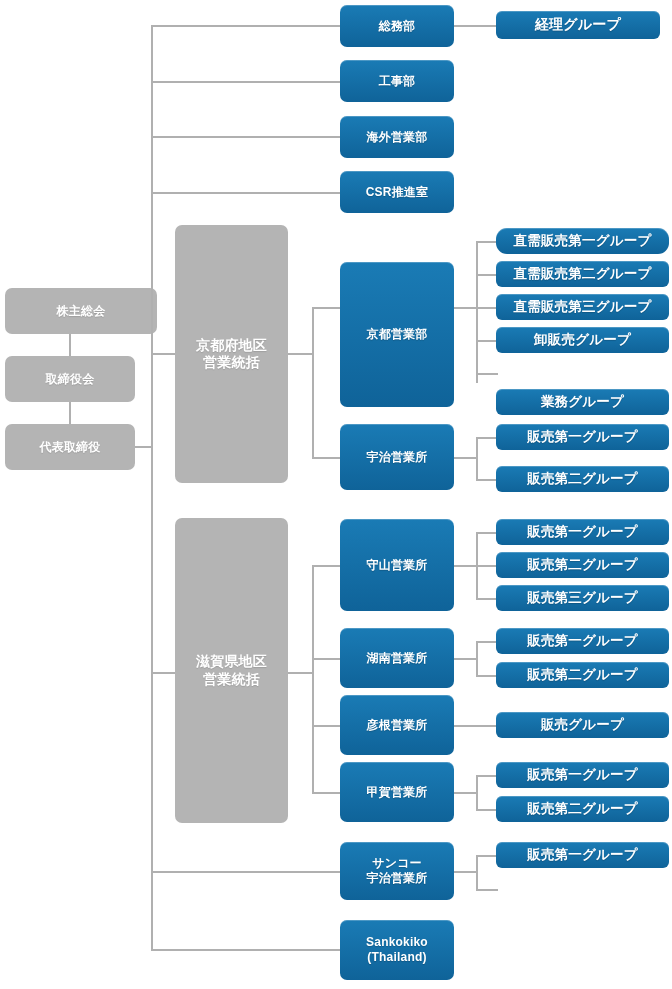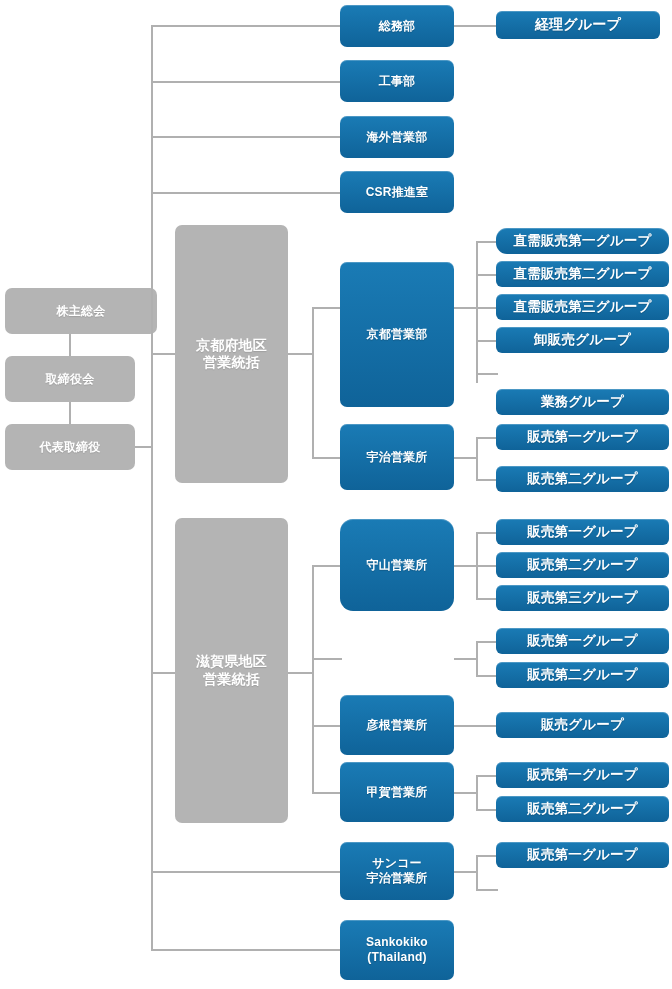--- a/index.html
+++ b/index.html
@@ -172,41 +172,44 @@
   </div>
 
   <div class="ln h" style="left:288px; top:672px; width:26px;"></div>
   <div class="ln v" style="left:312px; top:565px; height:228px;"></div>
 
   <div class="ln h" style="left:312px; top:565px; width:30px;"></div>
   <div class="ln h" style="left:312px; top:658px; width:30px;"></div>
   <div class="ln h" style="left:312px; top:725px; width:30px;"></div>
   <div class="ln h" style="left:312px; top:792px; width:30px;"></div>
 
-  <div class="node blue fs15" style="left:340px; top:519px; width:114px; height:92px;border-radius:13px;">
+  <div class="node blue fs15" style="left:340px; top:519px; width:114px; height:92px;">
     <span>守山営業所</span>
   </div>
   <div class="ln h" style="left:454px; top:565px; width:24px;"></div>
   <div class="ln v" style="left:476px; top:532px; height:66px;"></div>
 
   <div class="ln h" style="left:476px; top:532px; width:22px;"></div>
   <div class="node blue pill fs13" style="left:496px; top:519px; width:173px; height:26px;">
     <span>販売第一グループ</span>
   </div>
 
   <div class="ln h" style="left:476px; top:565px; width:22px;"></div>
   <div class="node blue pill fs13" style="left:496px; top:552px; width:173px; height:26px;">
     <span>販売第二グループ</span>
   </div>
 
   <div class="ln h" style="left:476px; top:598px; width:22px;"></div>
   <div class="node blue pill fs13" style="left:496px; top:585px; width:173px; height:26px;">
     <span>販売第三グループ</span>
   </div>
 
+  <div class="node blue fs15" style="left:340px; top:628px; width:114px; height:60px;">
+    <span>湖南営業所</span>
+  </div>
   <div class="ln h" style="left:454px; top:658px; width:24px;"></div>
   <div class="ln v" style="left:476px; top:641px; height:34px;"></div>
 
   <div class="ln h" style="left:476px; top:641px; width:22px;"></div>
   <div class="node blue pill fs13" style="left:496px; top:628px; width:173px; height:26px;">
     <span>販売第一グループ</span>
   </div>
 
   <div class="ln h" style="left:476px; top:675px; width:22px;"></div>
   <div class="node blue pill fs13" style="left:496px; top:662px; width:173px; height:26px;">

